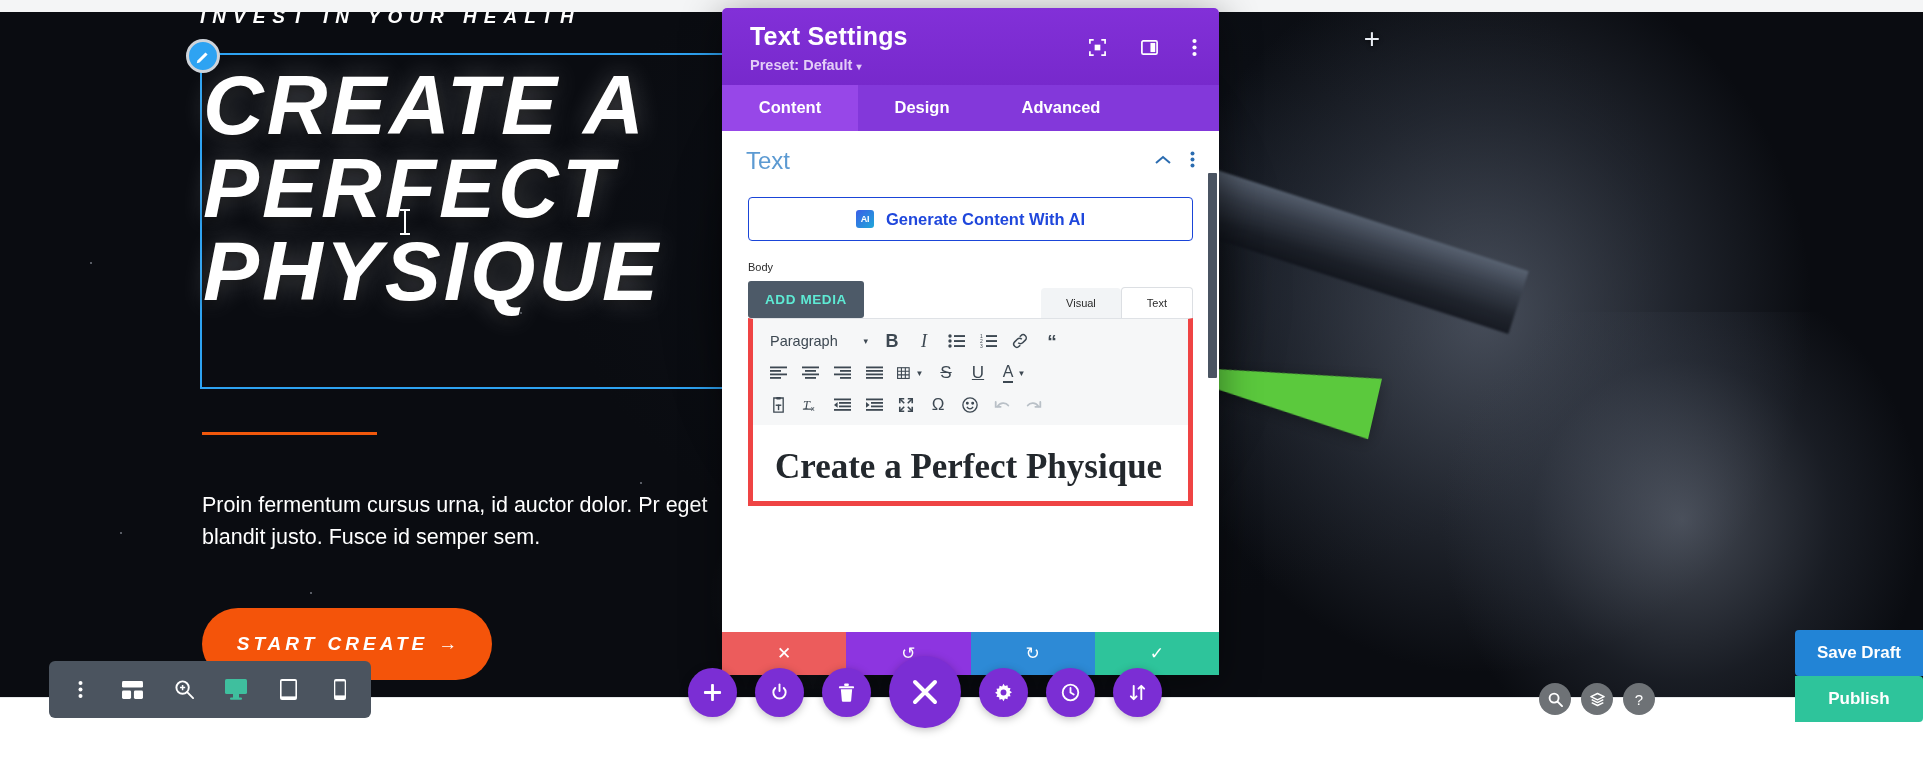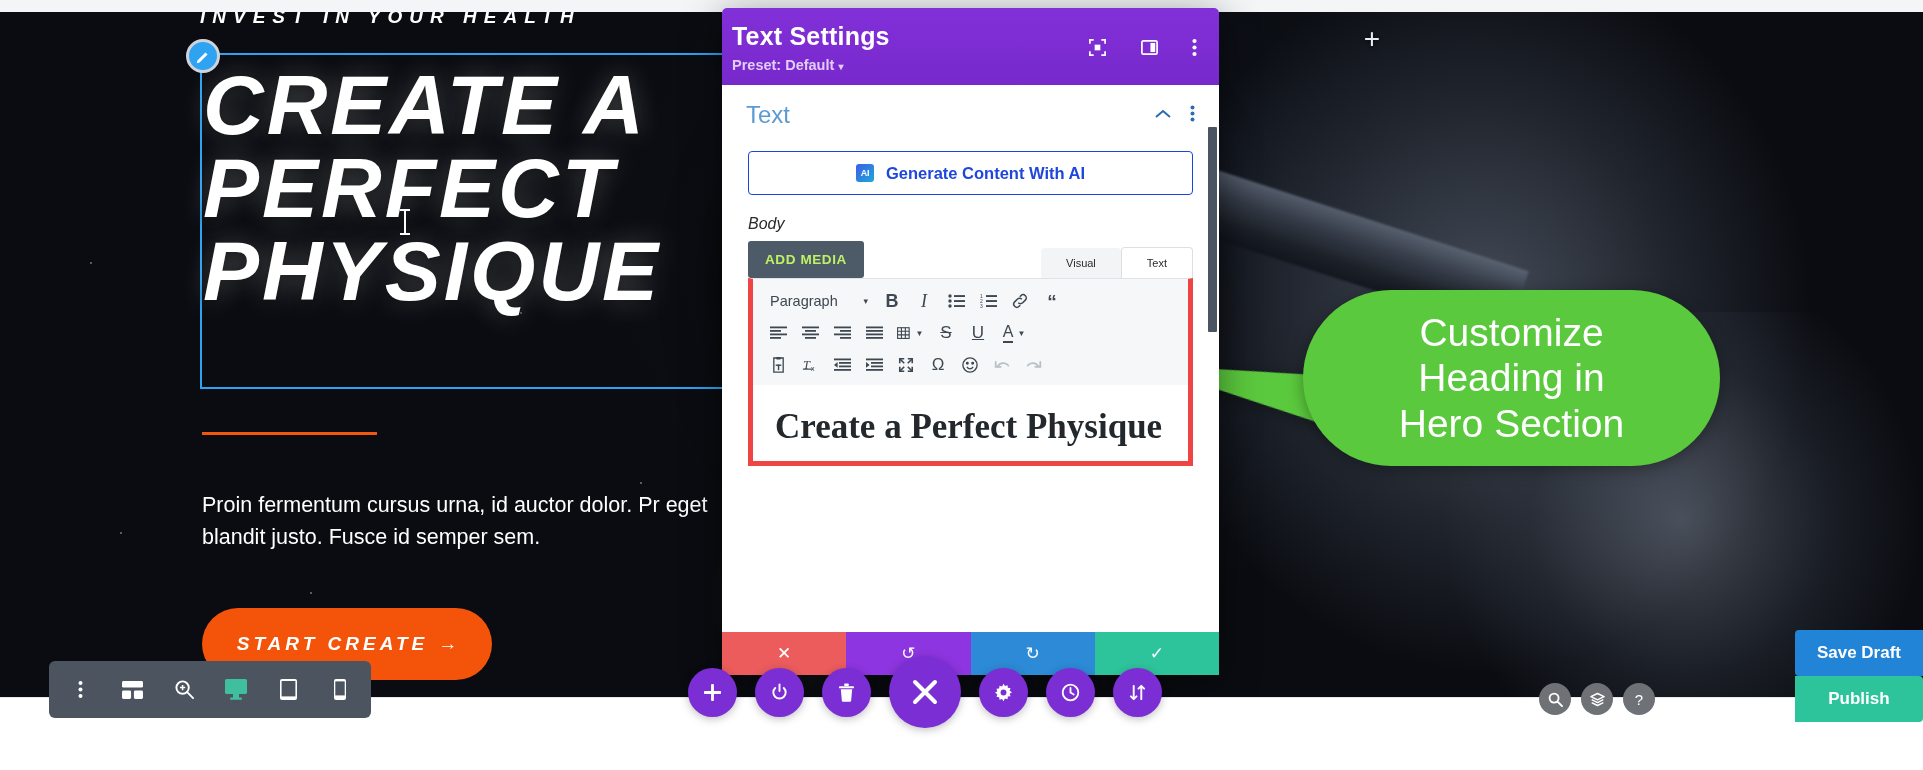--- a/index.html
+++ b/index.html
@@ -101,21 +101,21 @@
   .text-caret::before,.text-caret::after{content:"";position:absolute;left:-4px;width:10px;height:2px;background:#fff;}
   .text-caret::before{top:0;} .text-caret::after{bottom:0;}
 
   
   .modal {
     position:absolute; left:722px; top:8px; width:497px; height:667px;
     background:#fff; border-radius:5px 5px 0 0;
     box-shadow:0 8px 40px rgba(0,0,0,.45);
     display:flex; flex-direction:column; overflow:hidden;
   }
-  .modal-head { background:#7b2ed4; background:linear-gradient(180deg,#8230d8,#7729cc); padding:14px 10px 12px; position:relative; }
+  .modal-head { background:#7b2ed4; background:linear-gradient(180deg,#8230d8,#7729cc); padding:14px 28px 12px; position:relative; }
   .modal-title { color:#fff; font-size:25px; font-weight:700; letter-spacing:.2px; }
   .modal-preset { color:#e3cdf7; font-size:14.5px; font-weight:700; margin-top:6px; }
   .modal-preset .caret { font-size:10px; }
   .head-icons { position:absolute; right:22px; top:30px; display:flex; gap:33px; align-items:center; }
   .head-icons svg { display:block; }
 
   .tabs { display:flex; background:#8338da; }
   .tab { padding:13px 0 14px; color:#fff; font-size:16.5px; font-weight:700; text-align:center; }
   .tab.t1 { width:136px; }
   .tab.t2 { width:128px; }
@@ -130,25 +130,25 @@
 
   .ai-btn {
     margin:18px 26px 0; height:44px; border:1px solid #1a45d8; border-radius:4px;
     display:flex; align-items:center; justify-content:center; gap:12px;
     color:#1f47dc; font-size:16.5px; font-weight:600; background:#fff;
   }
   .ai-sq { width:18px; height:18px; border-radius:3px;
     background:linear-gradient(135deg,#3b5ee8,#1fa8d8); color:#fff;
     font-size:9px; font-weight:700; display:flex; align-items:center; justify-content:center; letter-spacing:-.3px;}
 
-  .body-label { padding:20px 26px 0; color:#2b2b2b; font-size:16px;font-style:italic; }
+  .body-label { padding:20px 26px 0; color:#2b2b2b; font-size:11px; }
 
   .editor-top { display:flex; align-items:flex-end; padding:8px 26px 0; }
   .add-media {
-    background:#4d5a68; color:#bef264; font-size:13.5px; font-weight:700; letter-spacing:.6px;
+    background:#4d5a68; color:#5eead4; font-size:13.5px; font-weight:700; letter-spacing:.6px;
     padding:11px 17px; border-radius:3px;
   }
   .vt-tabs { margin-left:auto; display:flex; align-items:flex-end; }
   .vt { font-size:11px; color:#2b2b2b; padding:9px 25px; border-radius:4px 4px 0 0; }
   .vt.visual { background:#f2f4f6; }
   .vt.text { background:#fff; border:1px solid #dcdfe3; border-bottom:none; }
 
   .tmce { margin:0 26px; border:5px solid #ef4444; border-top:1px solid #dfe2e6; }
   .tmce-toolbar { background:#f6f7f8; padding:6px 2px 4px; }
   .trow { display:flex; align-items:center; gap:2px; padding:2px 8px; }
@@ -262,23 +262,20 @@
 
     <div class="cta">
       <span>START CREATE</span>
       <span class="arrow">→</span>
     </div>
 
     <div class="add-section-btn">+</div>
   </div>
 
   <div class="callout-tail"></div>
-  <div class="callout">Customize
-Heading in
-Hero Section</div>
 
   <div class="modal">
 
     <div class="modal-head">
       <div class="modal-title">Text Settings</div>
       <div class="modal-preset">
         <span>Preset: Default</span>
         <span class="caret">▾</span>
       </div>
       <div class="head-icons">
@@ -297,20 +294,25 @@
         <span>
           <svg width="5" height="19" viewBox="0 0 5 19" fill="#fff">
             <circle cx="2.5" cy="3" r="2.1"></circle>
               <circle cx="2.5" cy="9.5" r="2.1"></circle>
               <circle cx="2.5" cy="16" r="2.1"></circle>
           </svg>
         </span>
       </div>
     </div>
 
+    <div class="tabs">
+      <div class="tab t1 active">Content</div>
+      <div class="tab t2">Design</div>
+      <div class="tab t3">Advanced</div>
+    </div>
 
     <div class="modal-body">
 
       <div class="section-head">
         <div class="title">Text</div>
         <span class="chev">
           <svg width="18" height="12" viewBox="0 0 18 12" fill="none" stroke="#2b6cb0" stroke-width="2">
               <path d="M2 9l7-6 7 6"></path>
             </svg>
         </span>

